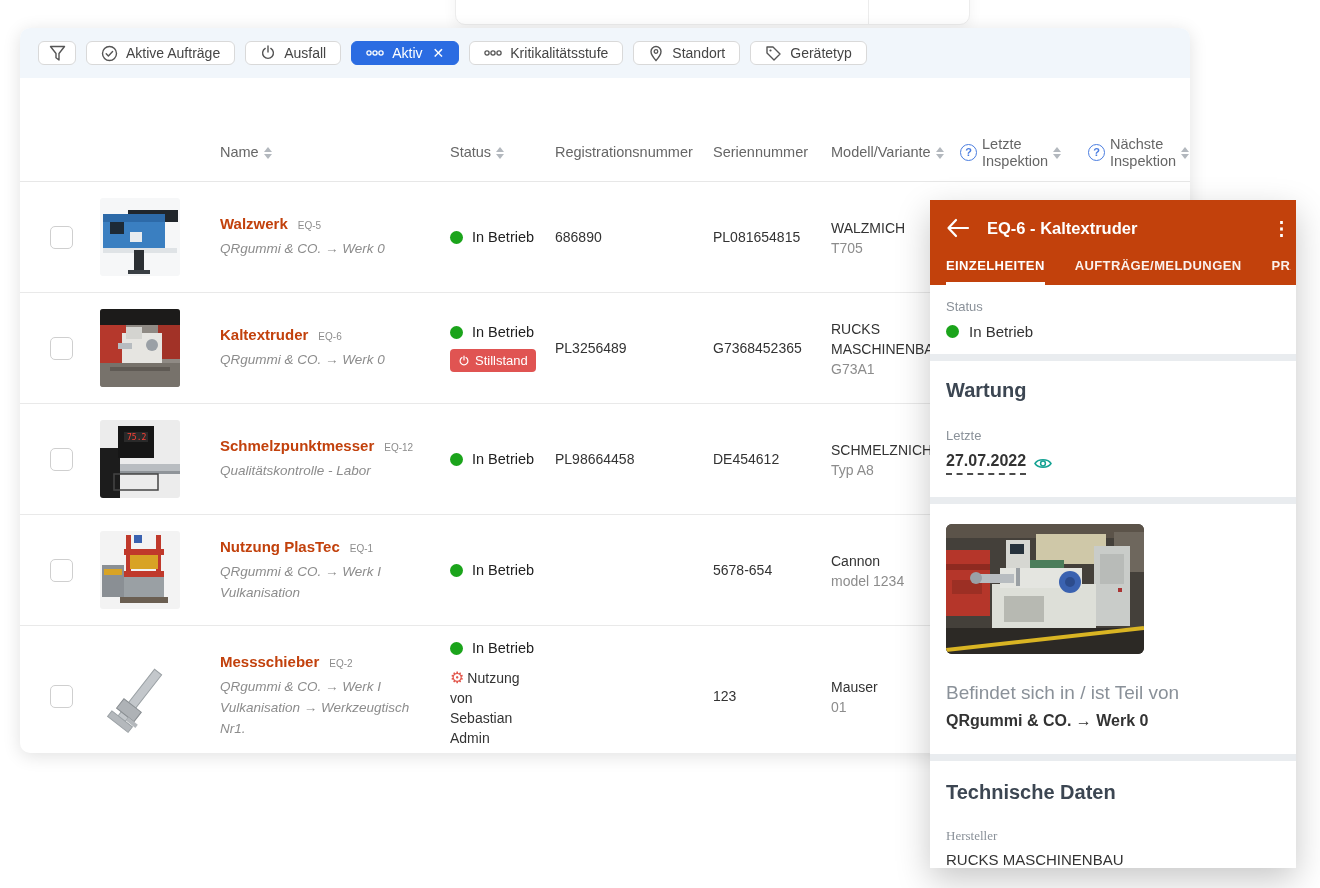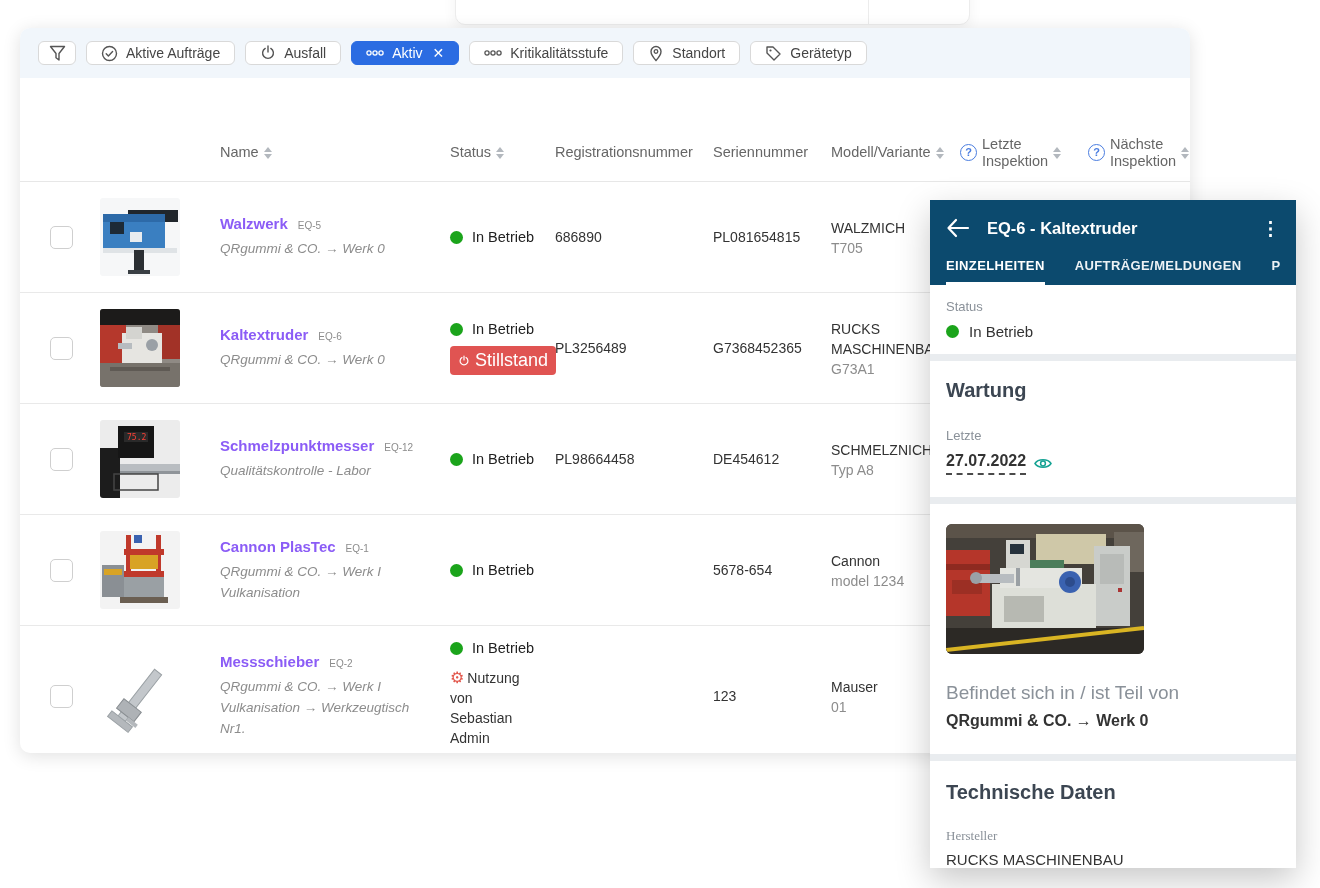--- a/index.html
+++ b/index.html
@@ -39,40 +39,40 @@
 
   .trow { min-height:111px; border-bottom:1px solid #e9e9e9; align-items:center; cursor:pointer; }
   .trow:last-child { border-bottom:none; min-height:140px; }
   .cell { padding-left:20px; font-size:14px; color:#2b2b2b; }
   .cb-cell { padding-left:30px; }
   .checkbox { width:23px; height:23px; border:1.5px solid #cfcfcf; border-radius:5px; background:#fff; cursor:pointer; }
   .thumb-cell { padding-left:0; }
   .thumb { width:80px; height:78px; border-radius:3px; display:block; }
 
   .name-line { display:flex; align-items:baseline; gap:10px; }
-  .nm { font-weight:bold; font-size:15px; color:#8b5cf6; }
+  .nm { font-weight:bold; font-size:15px; color:#c2410c; }
   .code { color:#8c8c8c; font-size:10px; }
   .loc { font-style:italic; color:#8c8c8c; font-size:13.5px; margin-top:6px; line-height:21px; }
 
   .st { display:flex; align-items:center; gap:9px; font-weight:500; color:#222; font-size:14.5px; }
   .dot { width:13px; height:13px; border-radius:50%; background:#1ba41b; flex:0 0 auto; }
   .badge { margin-top:9px; display:inline-flex; align-items:center; gap:5px; background:#e05452; color:#fff;
-    font-size:18px; border-radius:4px; padding:4px 8px; }
+    font-size:13px; border-radius:4px; padding:4px 8px; }
   .usage { margin-top:12px; width:84px; font-size:14px; color:#333; line-height:20px; }
   .usage .gear { color:#e2574c; font-size:16px; margin-right:3px; }
   .row-tall .status-cell { align-self:start; margin-top:14px; }
 
   .num { color:#333; }
   .model div:first-child { color:#333; line-height:20px; }
   .variant { color:#8c8c8c; margin-top:2px; }
 
   
   .panel { position:absolute; left:930px; top:200px; width:366px; height:668px; background:#e9ecef;
     box-shadow:0 12px 32px rgba(0,0,0,0.22); overflow:hidden; }
-  .phead { background:#0c4a6e; padding:18px 16px 0 16px; }
+  .phead { background:#c2410c; padding:18px 5px 0 16px; }
   .ptitle-row { display:flex; align-items:center; }
   .back { width:24px; height:20px; cursor:pointer; flex:0 0 auto; }
   .ptitle { color:#fff; font-weight:bold; font-size:16.5px; margin-left:17px; flex:1; }
   .kebab { color:#fff; font-size:19px; font-weight:bold; letter-spacing:0; cursor:pointer; line-height:1; }
   .ptabs { display:flex; gap:30px; margin-top:20px; white-space:nowrap; overflow:hidden; }
   .ptab { color:rgba(255,255,255,0.93); font-size:13px; font-weight:bold; letter-spacing:0.4px;
     padding-bottom:12px; cursor:pointer; }
   .ptab.active { color:#fff; border-bottom:3px solid #fff; padding-bottom:9px; }
 
   .psection { background:#fff; margin-bottom:7px; padding:14px 16px; }
@@ -343,21 +343,21 @@
           <rect x="30" y="24" width="28" height="14" fill="#d8a325"></rect>
             <rect x="34" y="4" width="8" height="8" fill="#3a62b0"></rect>
           <rect x="2" y="34" width="22" height="32" fill="#8a8f94"></rect>
             <rect x="4" y="38" width="18" height="6" fill="#d8a325"></rect>
           <rect x="24" y="46" width="40" height="20" fill="#9aa0a4"></rect>
             <rect x="20" y="66" width="48" height="6" fill="#6b5f52"></rect>
         </svg>
       </div>
       <div class="cell name-cell">
         <div class="name-line">
-            <span class="nm">Cannon PlasTec</span>
+            <span class="nm">Nutzung PlasTec</span>
             <span class="code">EQ-1</span>
           </div>
         <div class="loc">QRgummi &amp; CO. → Werk I</div>
         <div class="loc" style="margin-top:0">Vulkanisation</div>
       </div>
       <div class="cell status-cell">
           <div class="st">
             <span class="dot"></span>
             <span>In Betrieb</span>
           </div>

